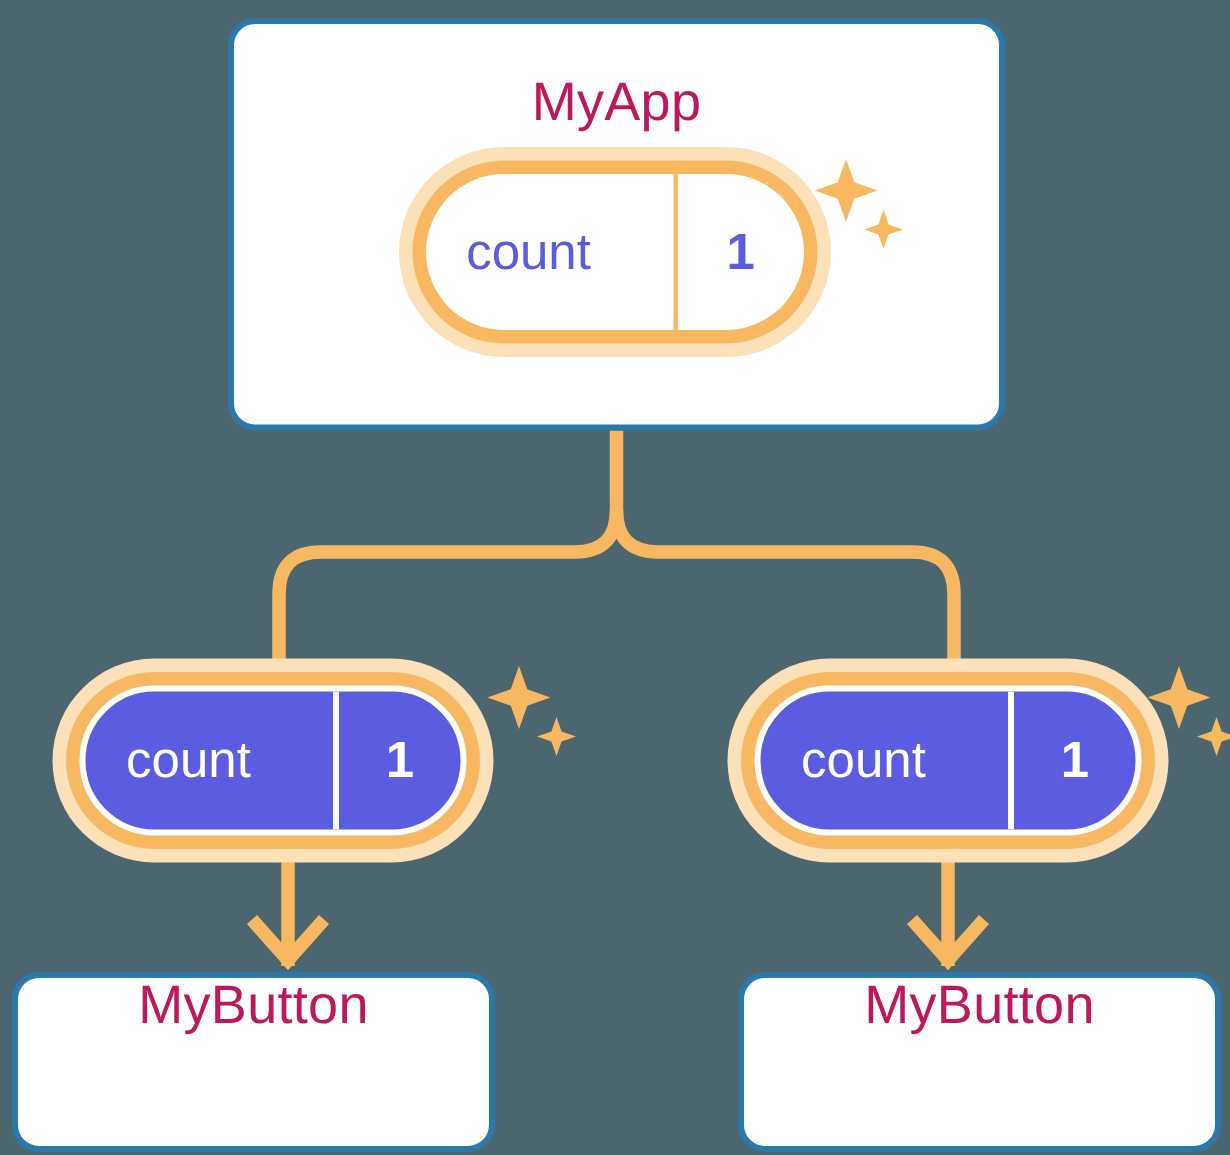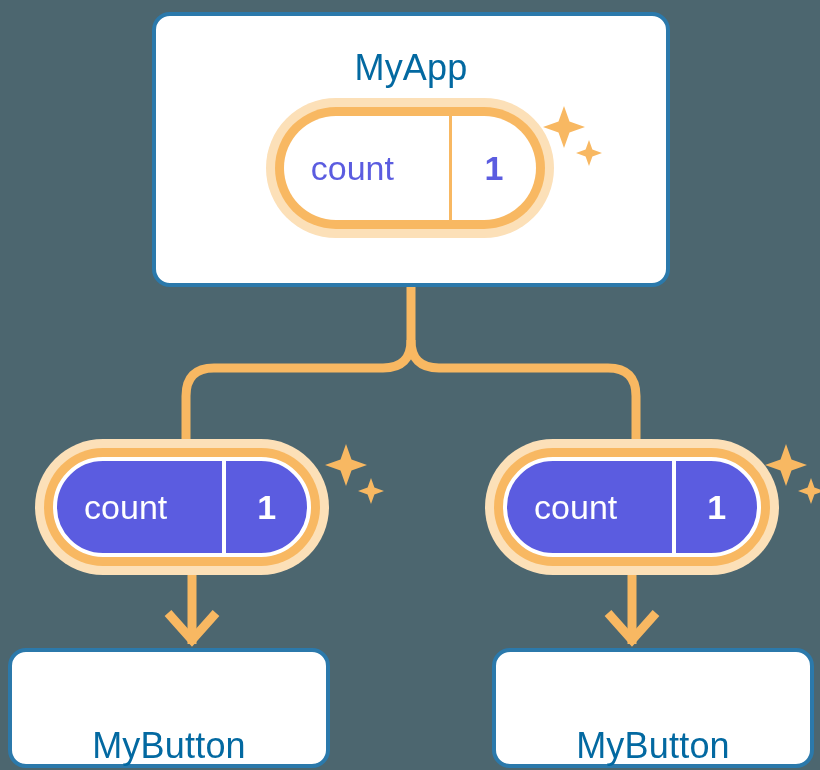--- a/index.html
+++ b/index.html
@@ -35,21 +35,21 @@
     position: absolute;
     background: #ffffff;
     border: 4px solid #2b79ab;
     border-radius: 18px;
     box-sizing: border-box;
     display: flex;
     flex-direction: column;
     align-items: center;
   }
   .card-title {
-    color: #0369a1;
+    color: #be185d;
     font-size: 36px;
     font-weight: 400;
     letter-spacing: 0.2px;
     line-height: 1;
     white-space: nowrap;
   }
 
   #card-app {
     left: 152px;
     top: 12px;
@@ -58,21 +58,21 @@
     justify-content: flex-start;
   }
   #card-app .card-title {
     margin-top: 34px;
   }
 
   .card-leaf {
     width: 322px;
     height: 120px;
     top: 648px;
-    justify-content: flex-end;
+    justify-content: flex-start;
   }
   #card-button-left  { left: 8px; }
   #card-button-right { left: 492px; }
 
   
   .pill-wrap {
     position: absolute;
     display: flex;
     align-items: center;
   }

